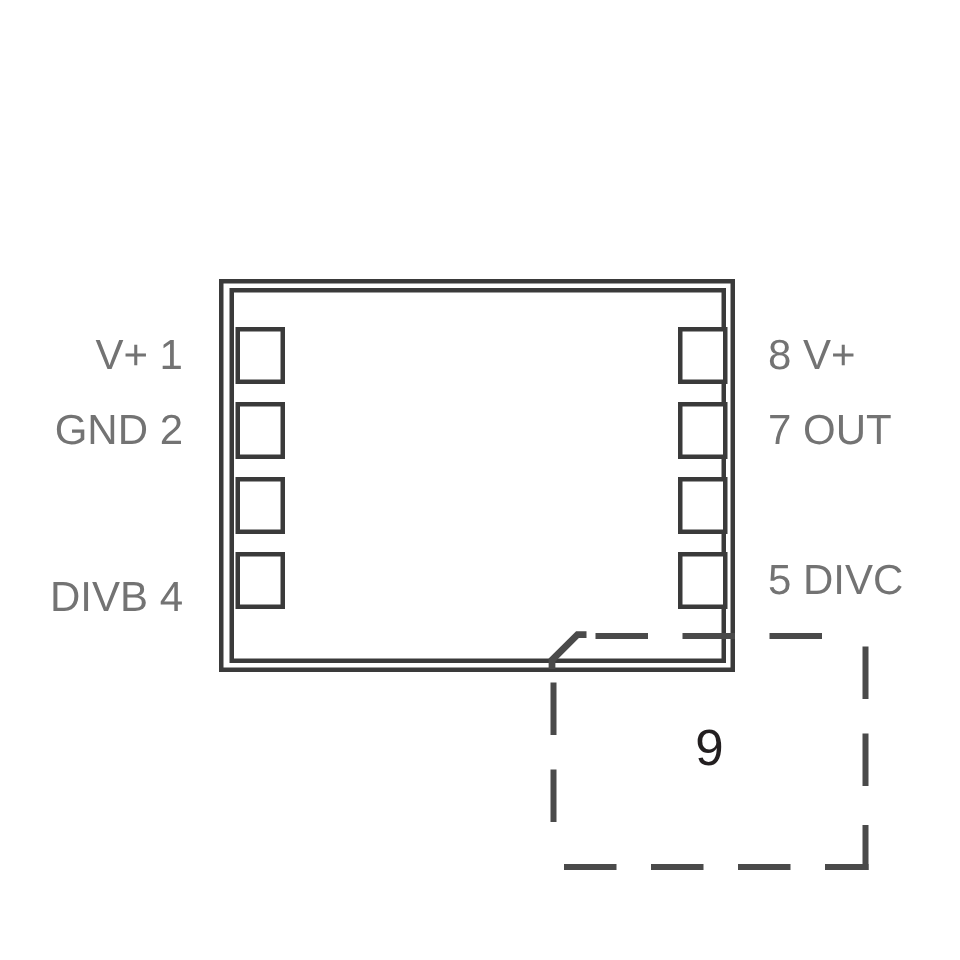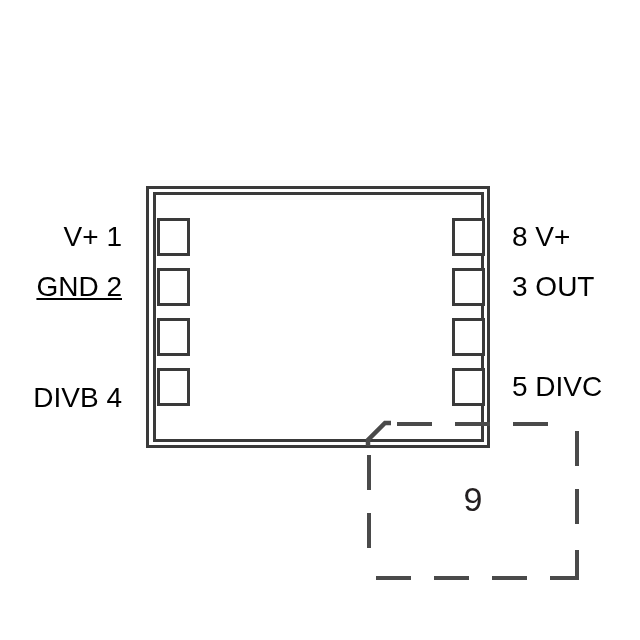--- a/index.html
+++ b/index.html
@@ -15,21 +15,21 @@
     font-family: "Liberation Sans", sans-serif;
     overflow: hidden;
   }
 
   
   .pin-label {
     position: absolute;
     height: 40px;
     line-height: 40px;
     font-size: 28px;
-    color: #000000;
+    color: #737373;
     white-space: nowrap;
   }
   .pin-label.left {
     right: 518px;          
     text-align: right;
   }
   .pin-label.right {
     left: 512px;
     text-align: left;
   }
@@ -151,20 +151,20 @@
   <div class="pad left" style="top:268px;"></div>
   <div class="pad left" style="top:318px;"></div>
   <div class="pad left" style="top:368px;"></div>
 
   <div class="pad right" style="top:218px;"></div>
   <div class="pad right" style="top:268px;"></div>
   <div class="pad right" style="top:318px;"></div>
   <div class="pad right" style="top:368px;"></div>
 
   <div class="pin-label left" style="top:217px;">V+ 1</div>
-  <div class="pin-label left" style="top:267px;text-decoration:underline;">GND 2</div>
+  <div class="pin-label left" style="top:267px;">GND 2</div>
   <div class="pin-label left" style="top:367px;margin-top:11px;">DIVB 4</div>
 
   <div class="pin-label right" style="top:217px;">8 V+</div>
-  <div class="pin-label right" style="top:267px;">3 OUT</div>
+  <div class="pin-label right" style="top:267px;">7 OUT</div>
   <div class="pin-label right" style="top:367px;">5 DIVC</div>
 
 </div>
 
 </body></html>

